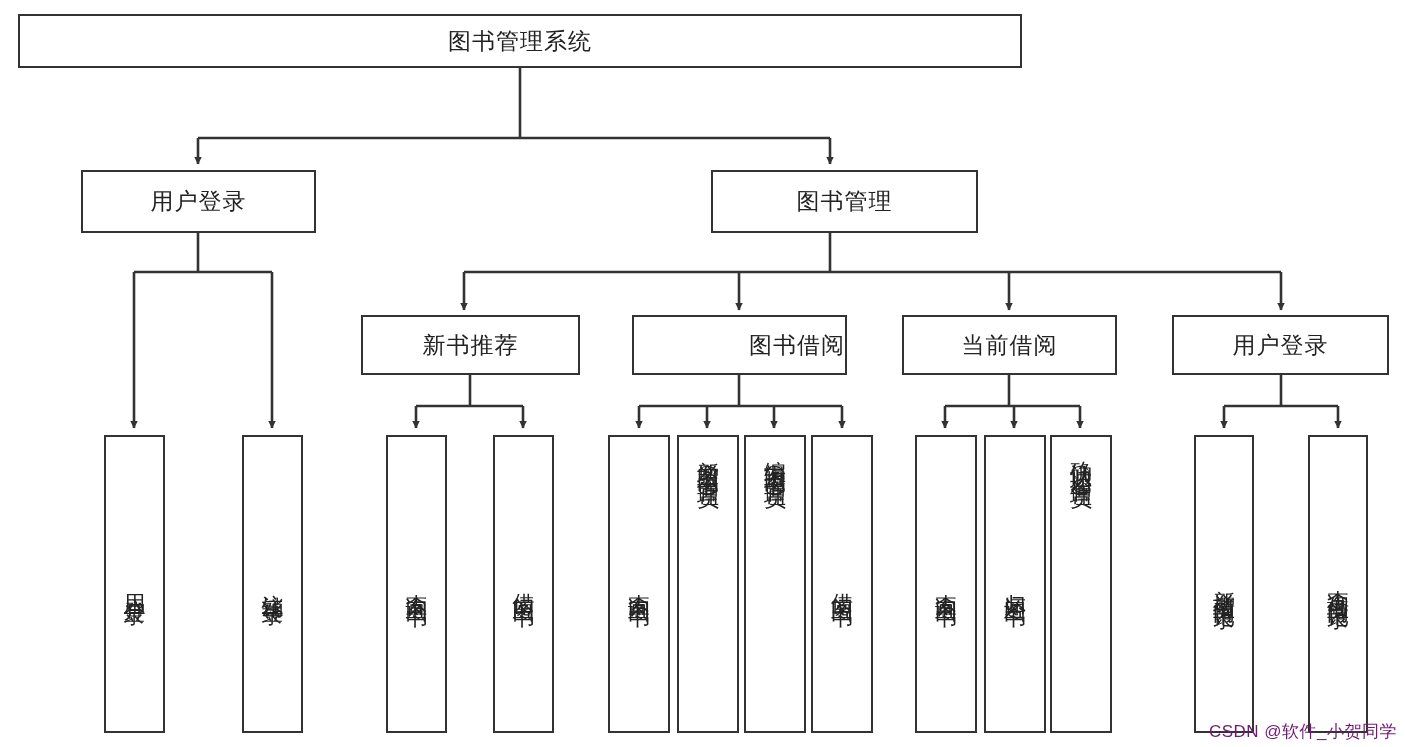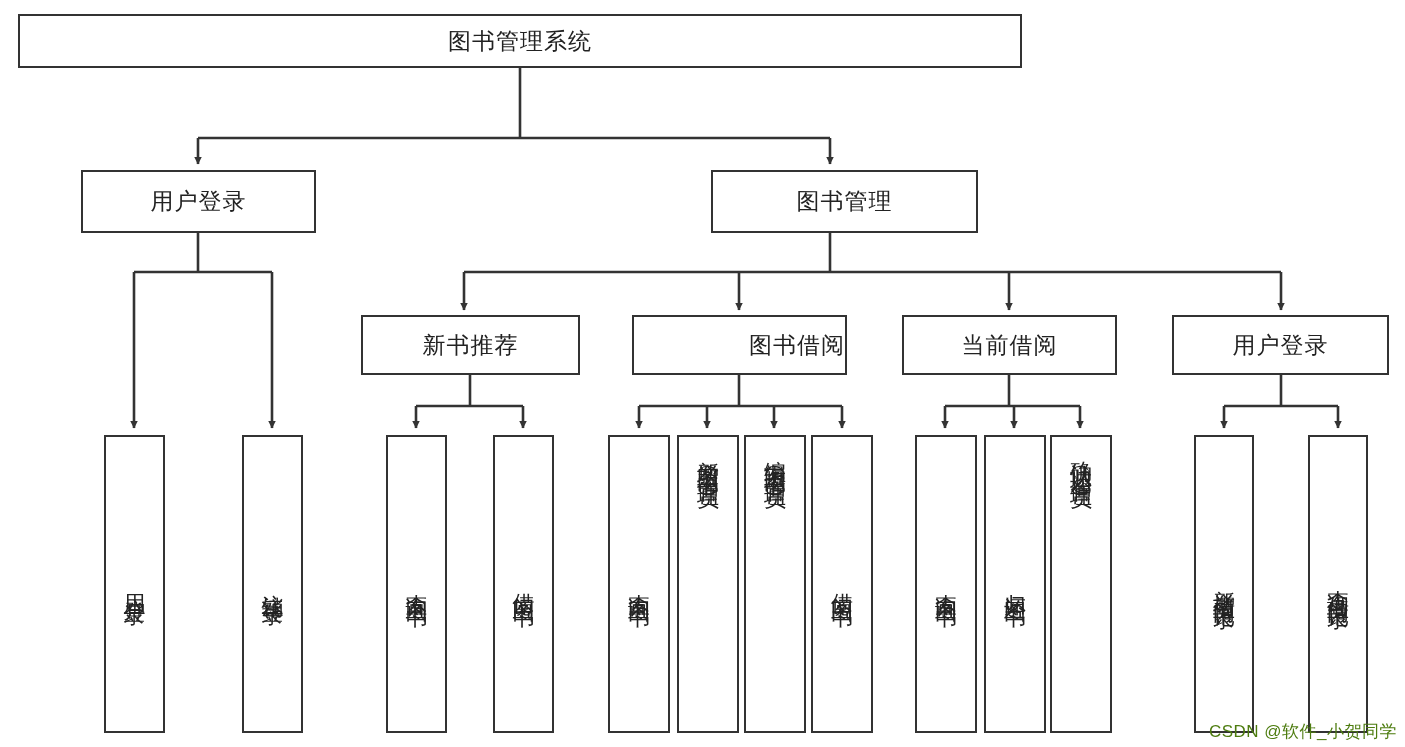--- a/index.html
+++ b/index.html
@@ -58,21 +58,21 @@
     color: #222222;
   }
   .htext {
     white-space: nowrap;
   }
   #watermark {
     position: absolute;
     right: 8px;
     bottom: 4px;
     font-size: 17px;
-    color: #4d7c0f;
+    color: #701a75;
     letter-spacing: 0.5px;
     white-space: nowrap;
   }
 </style>
 </head>
 <body>
 
 <div id="stage">
 
   <svg id="edges" viewBox="0 0 1405 747" xmlns="http://www.w3.org/2000/svg">

